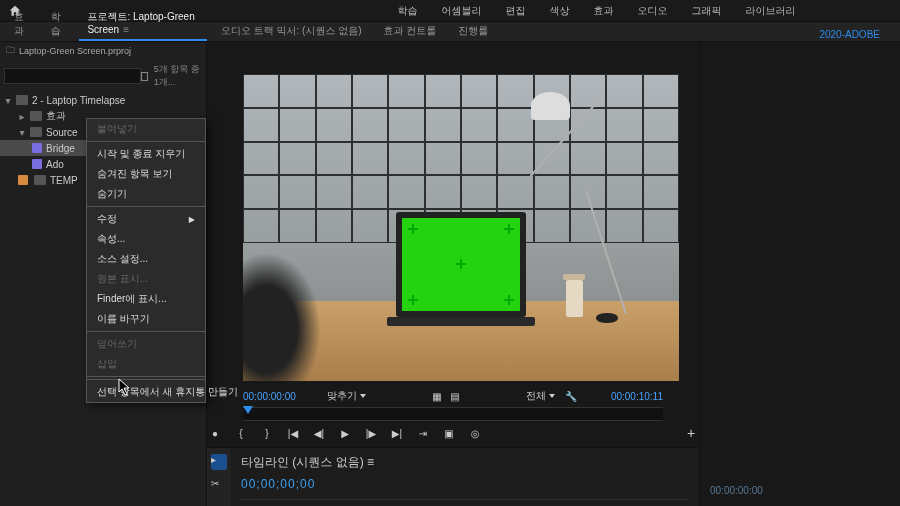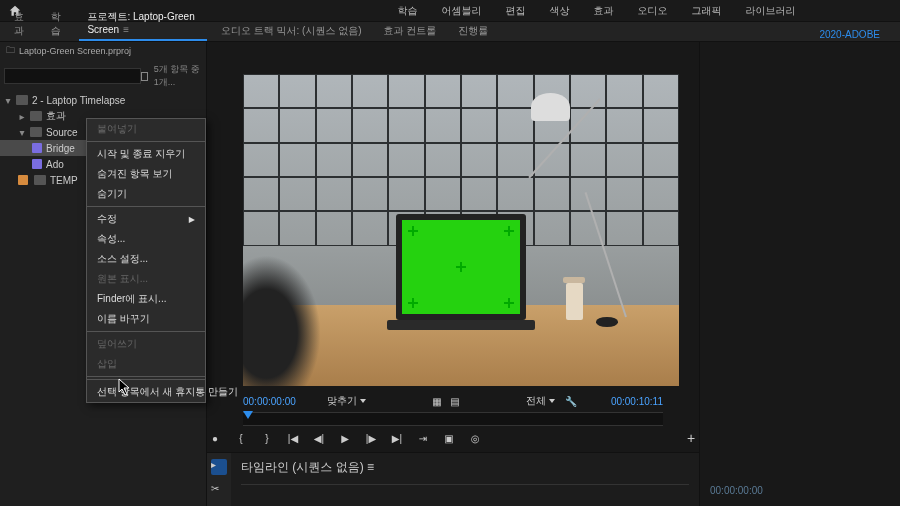--- a/index.html
+++ b/index.html
@@ -320,20 +320,21 @@
       </div>
     </div>
 
     <div class="center-lower">
       <div class="tl-tools">
         <div class="tool sel">▸</div>
         <div class="tool">✂</div>
       </div>
       <div class="tl-body">
         <div class="tl-title"><span>타임라인 (시퀀스 없음)</span> ≡</div>
+        <div class="tl-tc">00;00;00;00</div>
         <div class="tl-strip"></div>
       </div>
     </div>
   </div>
 
   <div class="panel-right">
     <div class="prog-body">
       <div class="prog-tc">00:00:00:00</div>
     </div>
   </div>

